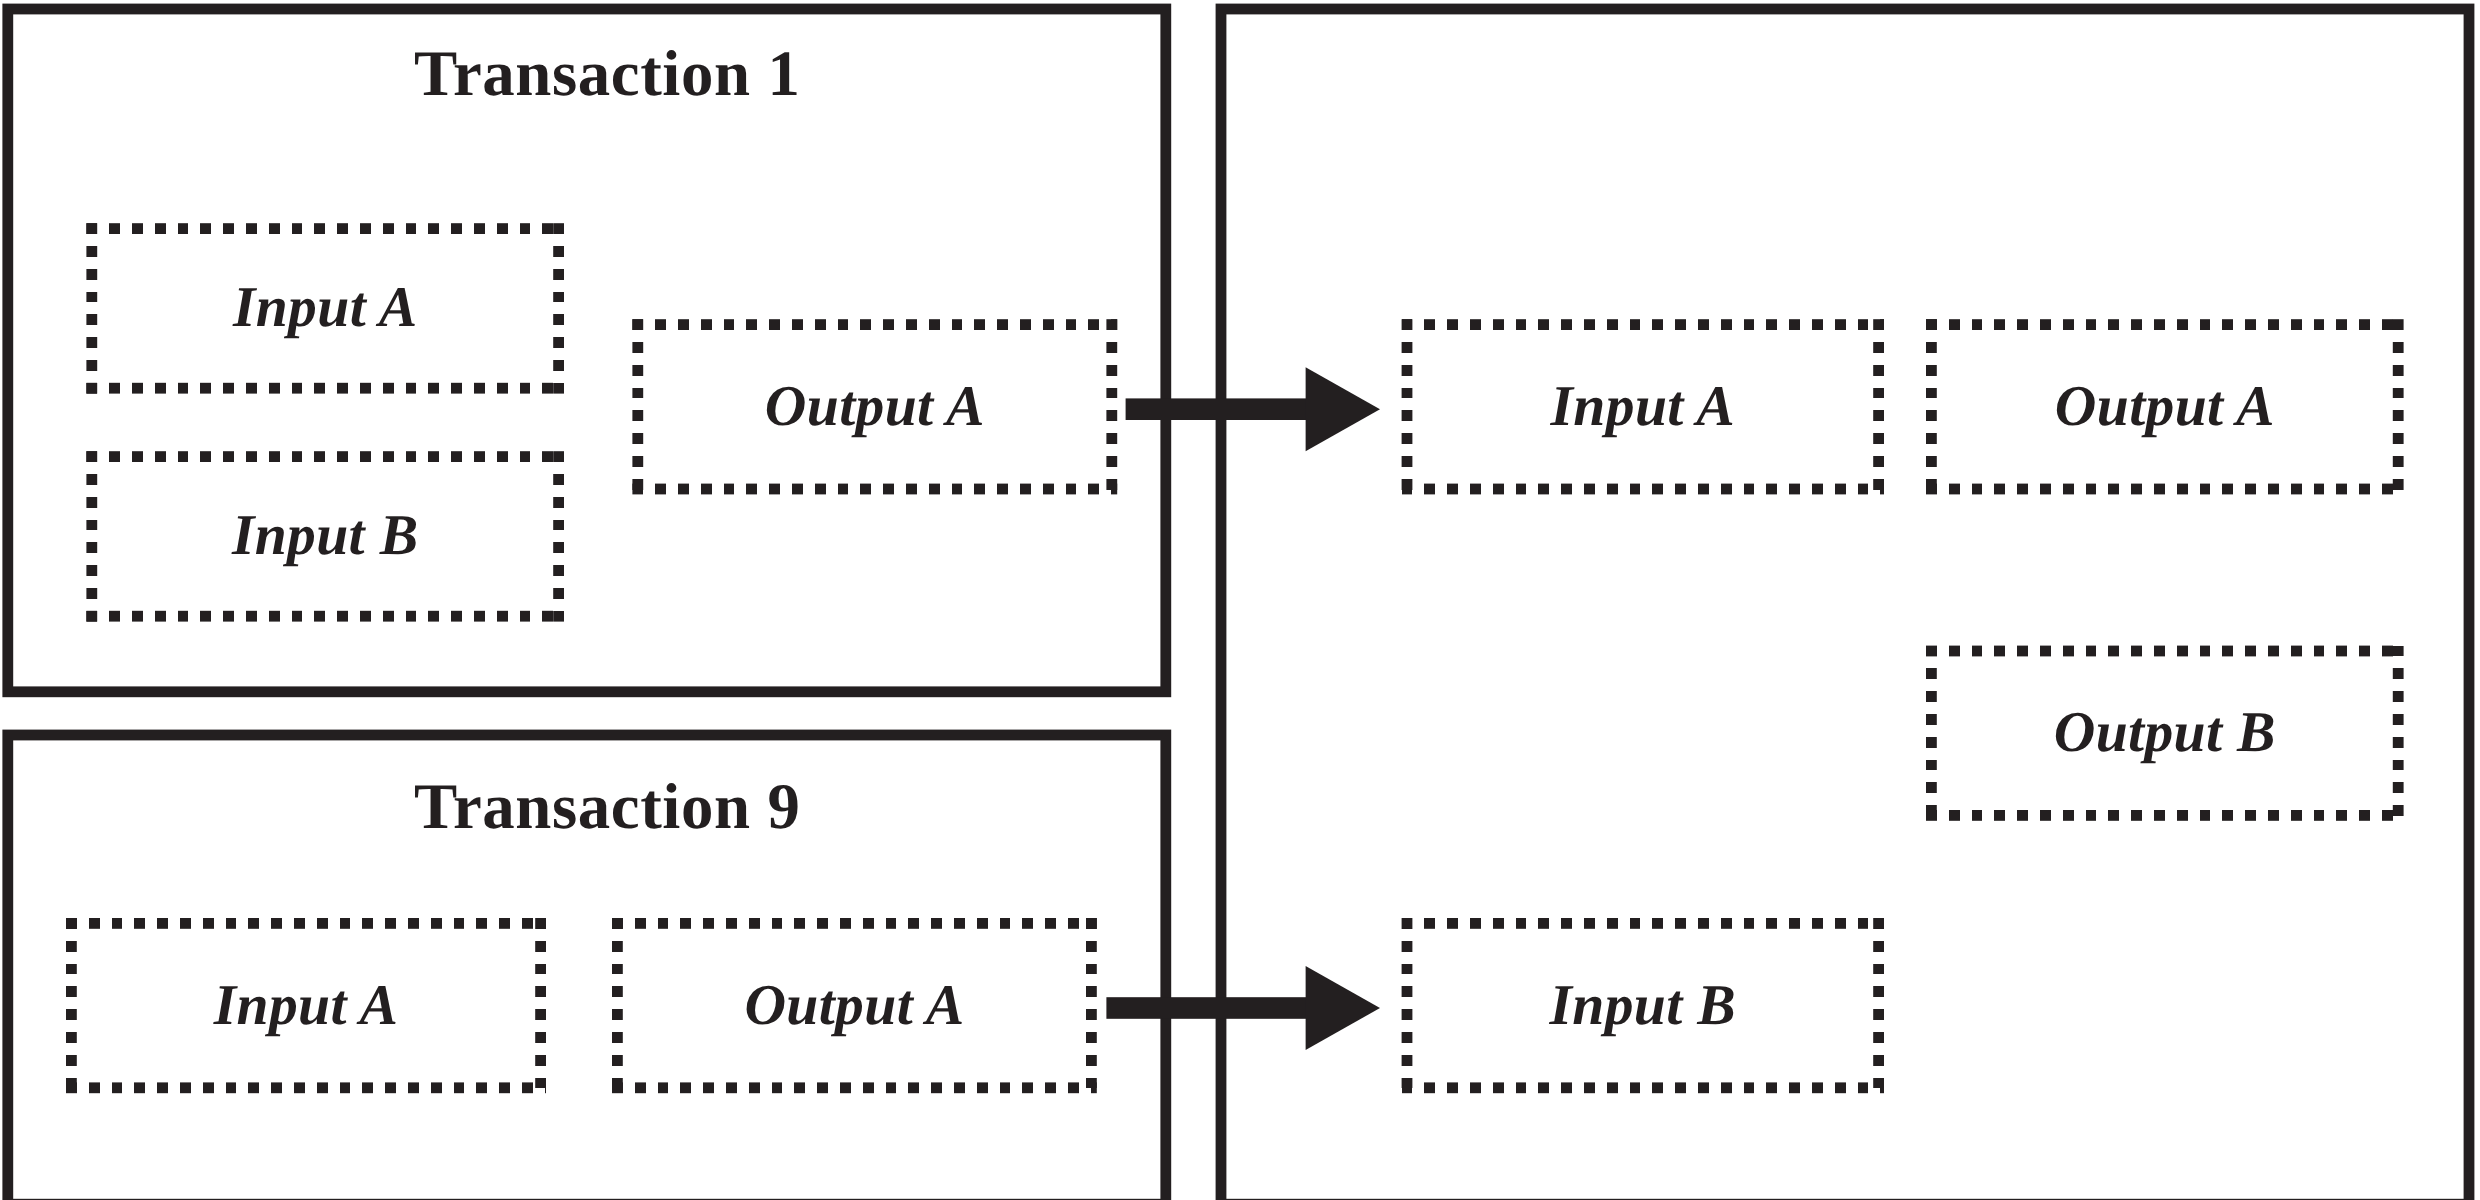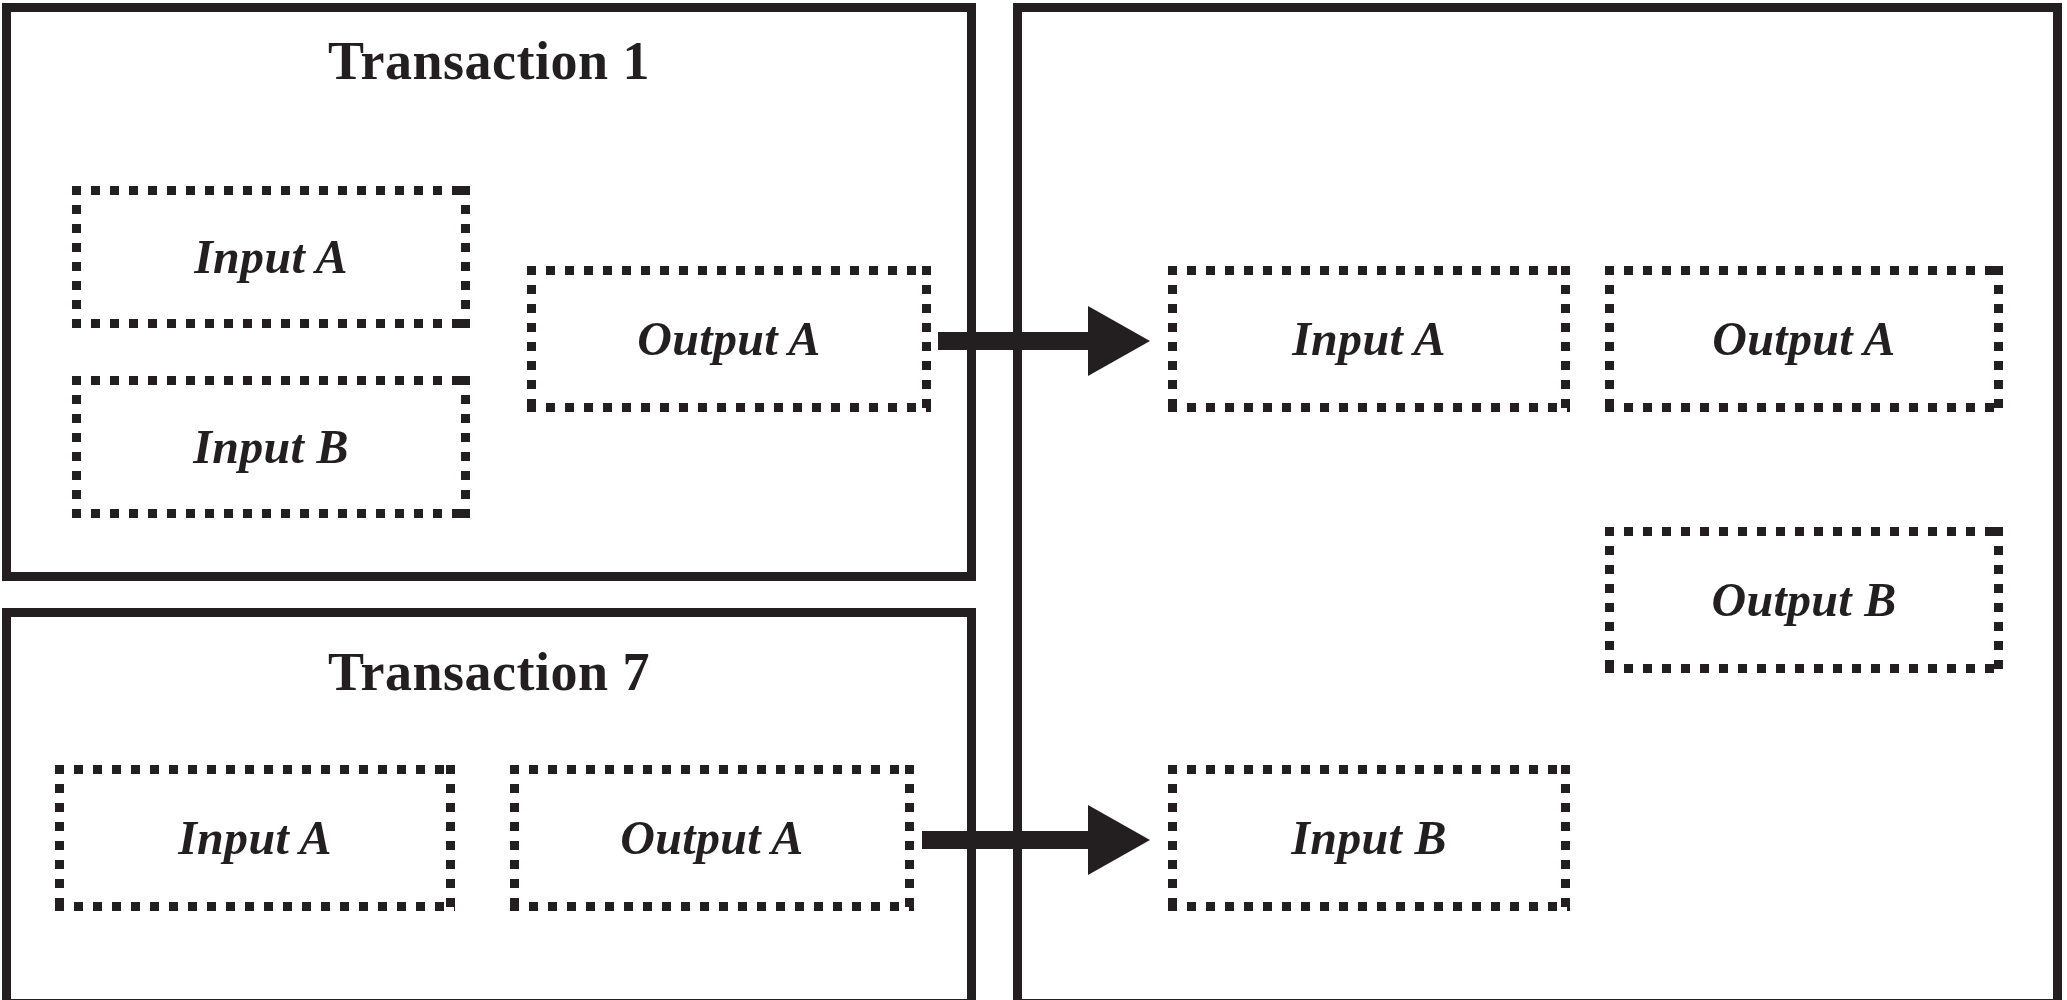--- a/index.html
+++ b/index.html
@@ -27,20 +27,21 @@
   
   .tx-title {
     position: absolute;
     font-weight: bold;
     color: #231f20;
     white-space: nowrap;
     font-size: 54px;
     letter-spacing: 0.5px;
     text-align: center;
     line-height: 1;
+    padding-left: 17px;
   }
 
   
   .dot-box {
     position: absolute;
     box-sizing: border-box;
     background:
       
       repeating-linear-gradient(to right, #231f20 0 9px, transparent 9px 19px) left top / 100% 9px no-repeat,
       
@@ -101,42 +102,42 @@
   <div class="dot-box" style="left:72px; top:376px; width:398px; height:142px;">
     <span class="dot-label">Input B</span>
   </div>
 
   <div class="dot-box" style="left:527px; top:266px; width:404px; height:146px;">
     <span class="dot-label">Output A</span>
   </div>
 
   <div class="tx-box" style="left:2px; top:608px; width:974px; height:400px;"></div>
 
-  <div class="tx-title" style="left:2px; top:645px; width:974px;">Transaction 7</div>
+  <div class="tx-title" style="left:2px; top:645px; width:974px;">Transaction 9</div>
 
   <div class="dot-box" style="left:55px; top:765px; width:400px; height:146px;">
     <span class="dot-label">Input A</span>
   </div>
 
   <div class="dot-box" style="left:510px; top:765px; width:404px; height:146px;">
     <span class="dot-label">Output A</span>
   </div>
 
   <div class="tx-box" style="left:1013px; top:3px; width:1049px; height:1005px;"></div>
 
 
   <div class="dot-box" style="left:1168px; top:266px; width:402px; height:146px;">
     <span class="dot-label">Input A</span>
   </div>
 
   <div class="dot-box" style="left:1605px; top:266px; width:398px; height:146px;">
     <span class="dot-label">Output A</span>
   </div>
 
-  <div class="dot-box" style="left:1605px; top:527px; width:398px; height:146px;text-align:center;">
+  <div class="dot-box" style="left:1605px; top:538px; width:398px; height:146px;text-align:center;">
     <span class="dot-label">Output B</span>
   </div>
 
   <div class="dot-box" style="left:1168px; top:765px; width:402px; height:146px;">
     <span class="dot-label">Input B</span>
   </div>
 
 
   <div class="arrow" style="left:938px; top:341px; width:212px;">
     <div class="shaft" style="width:152px;"></div>

